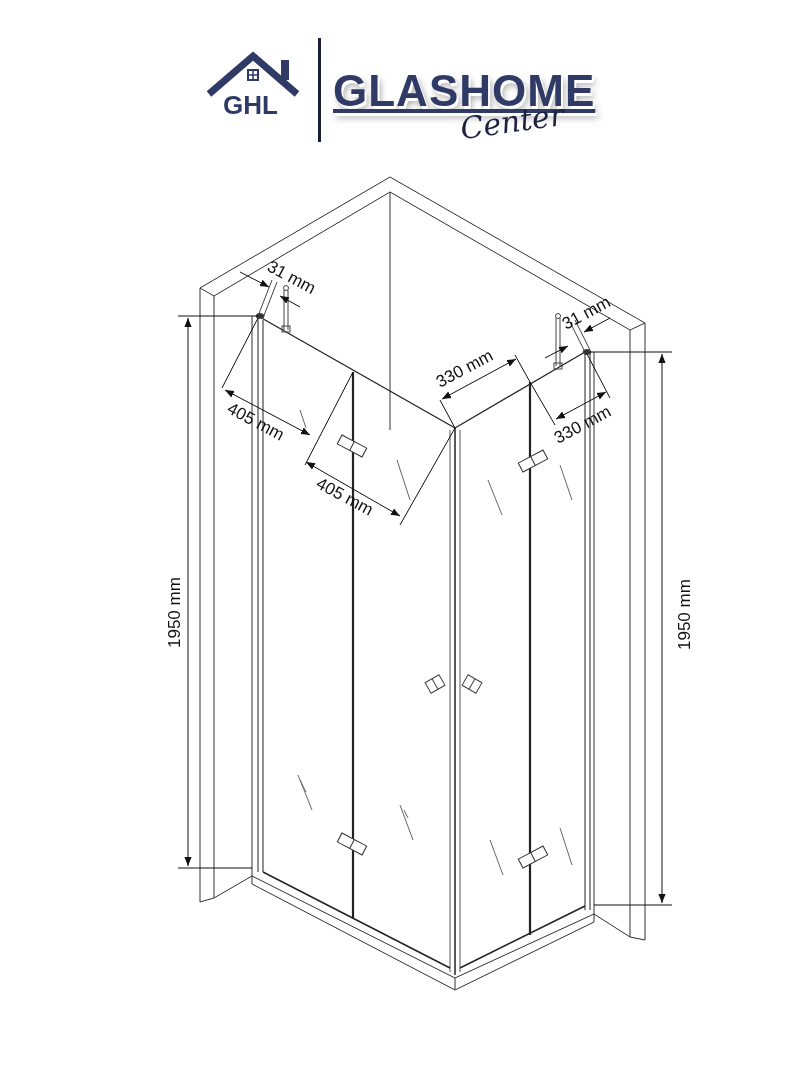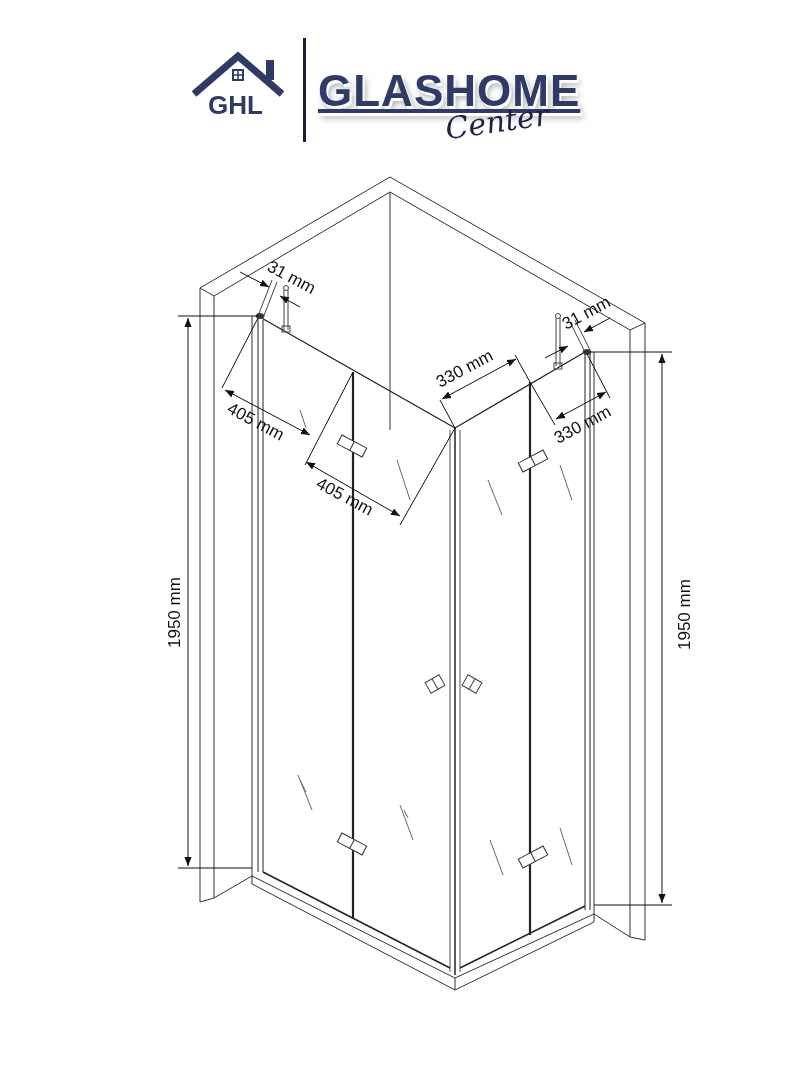--- a/index.html
+++ b/index.html
@@ -1,17 +1,17 @@
 <!DOCTYPE html>
 <html><head>
 <meta charset="utf-8">
 <style>
   html, body { margin:0; padding:0; background:#ffffff; }
   body { width:800px; height:1089px; position:relative; overflow:hidden; font-family:"Liberation Sans", sans-serif; }
-  #logo { position:absolute; left:190px; top:36px; width:400px; height:120px; }
+  #logo { position:absolute; left:205px; top:36px; width:400px; height:120px; }
   .brand-text { position:absolute; left:128px; top:30px; font-family:"Liberation Sans", sans-serif; font-weight:900; font-size:44px; letter-spacing:1px; color:#2f3a66; text-shadow:2px 3px 0 #ffffff, 3px 5px 6px rgba(0,0,0,0.35);text-decoration:underline; }
   .brand-script { position:absolute; left:255px; top:68px; font-family:"DejaVu Serif", serif; font-style:italic; font-size:30px; color:#1d2240; transform:rotate(-8deg); }
   .logo-divider { position:absolute; left:113px; top:2px; width:3px; height:104px; background:#1b1f33; }
   #drawing { position:absolute; left:0; top:0; width:800px; height:1089px; }
   .dim { font-family:"Liberation Sans", sans-serif; font-size:17px; fill:#111; }
 </style>
 </head>
 <body>
 
 <svg id="drawing" viewBox="0 0 800 1089" xmlns="http://www.w3.org/2000/svg">

